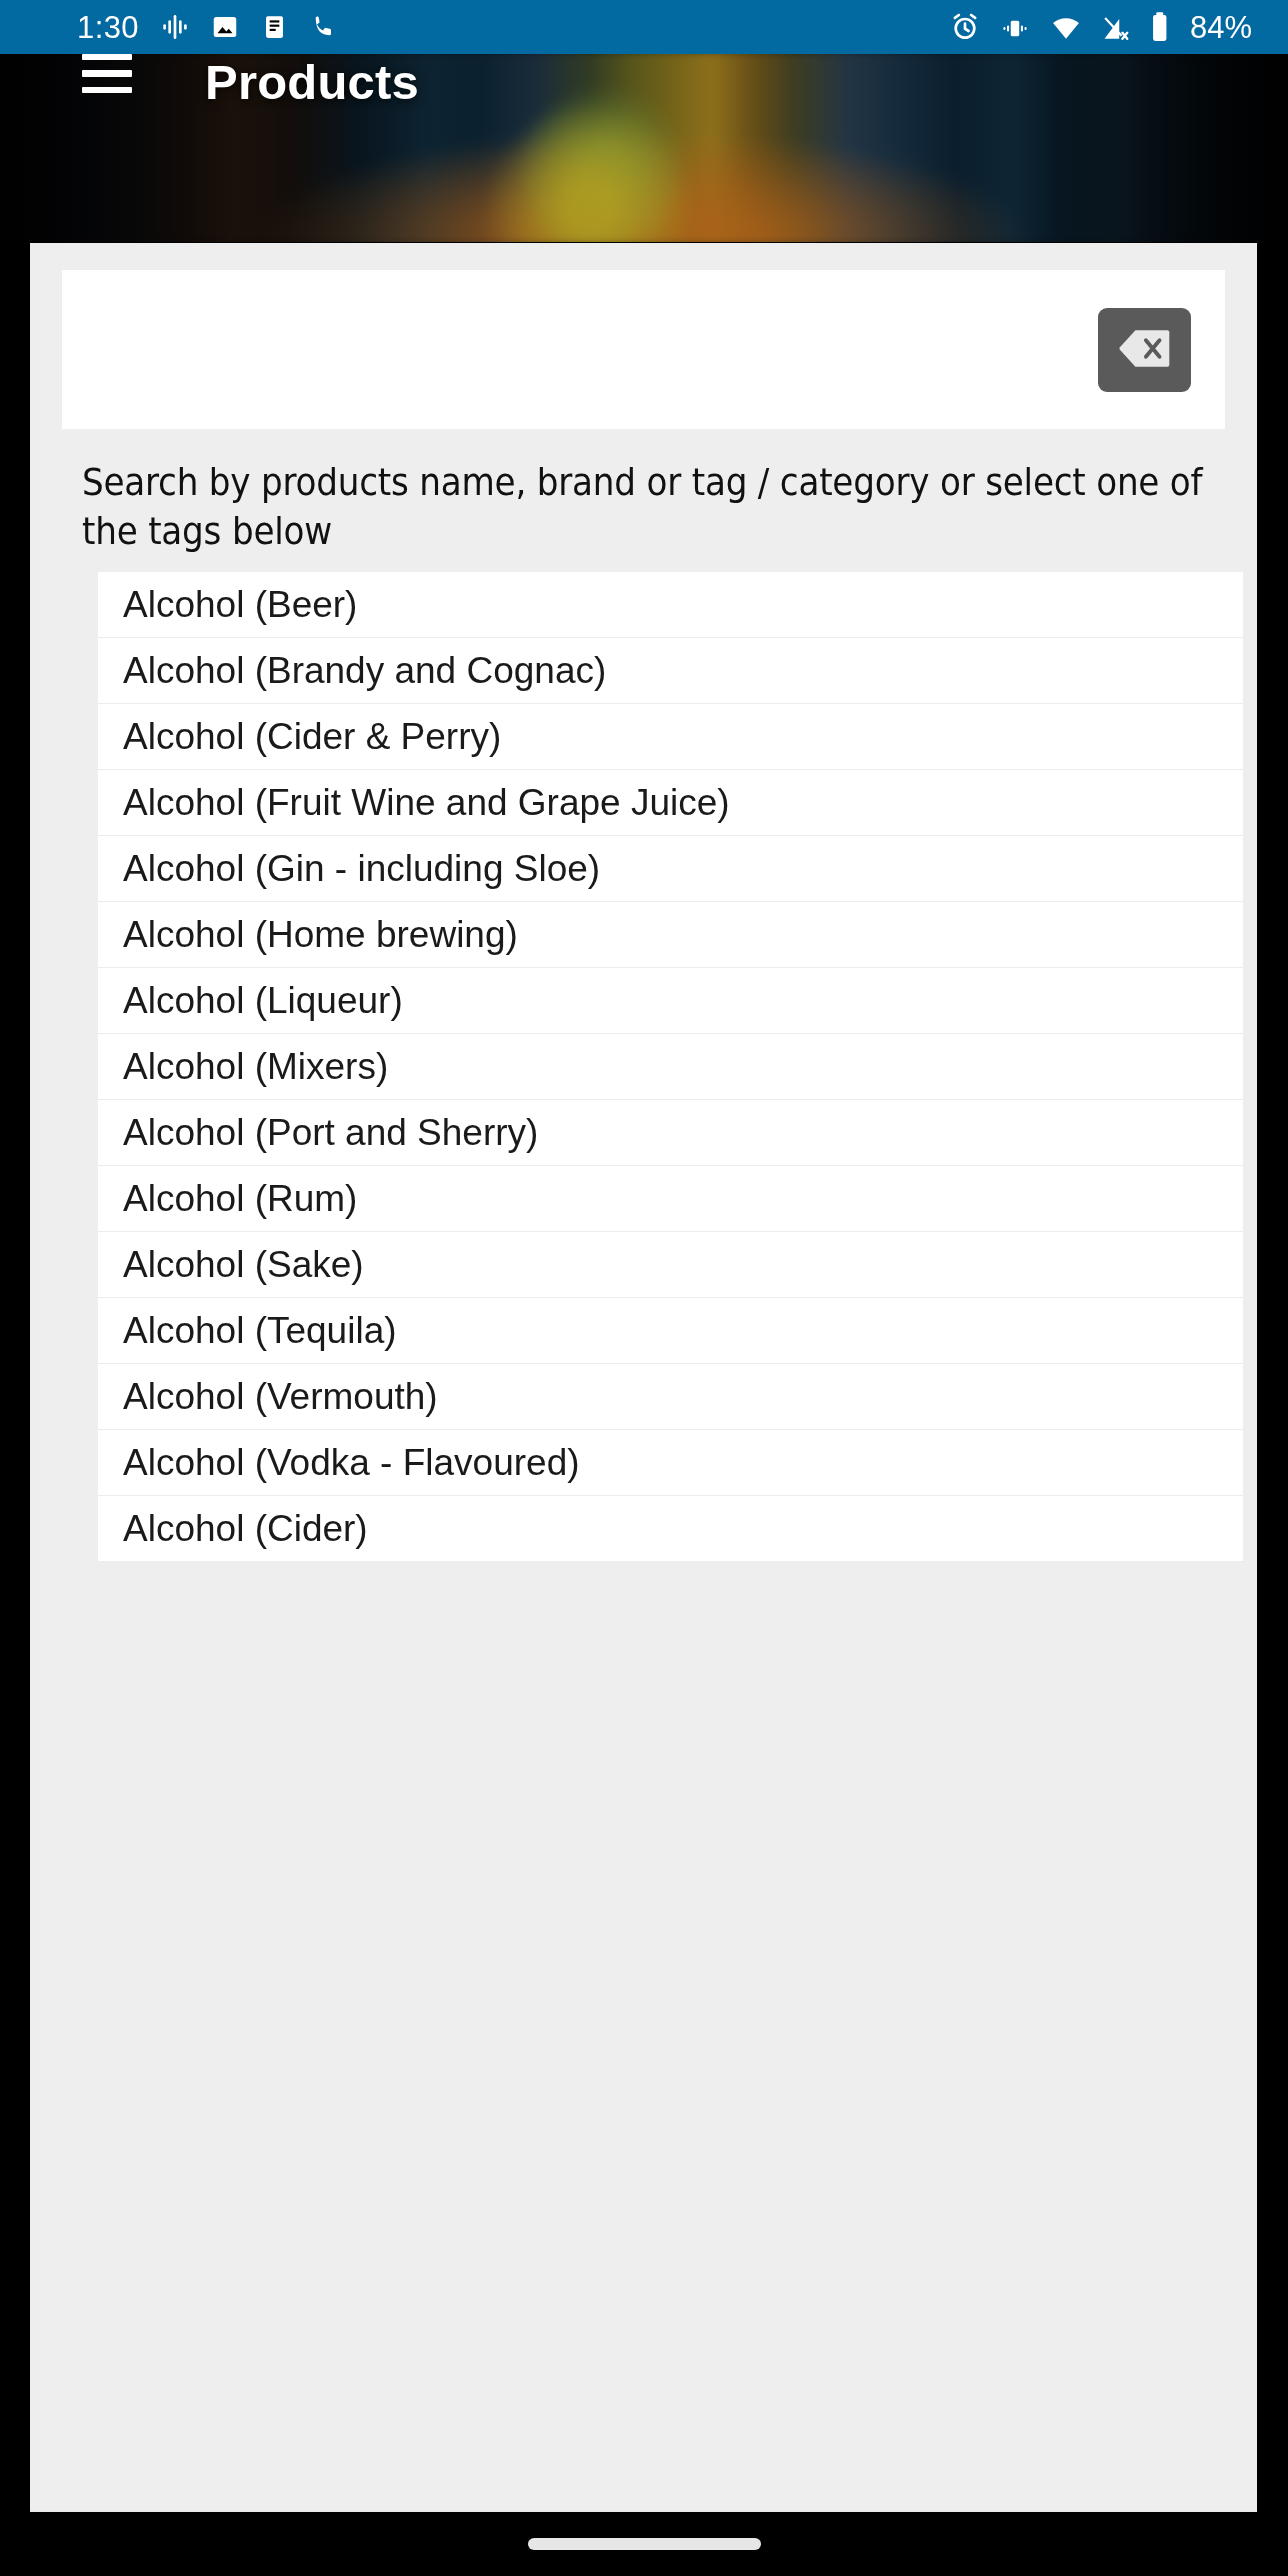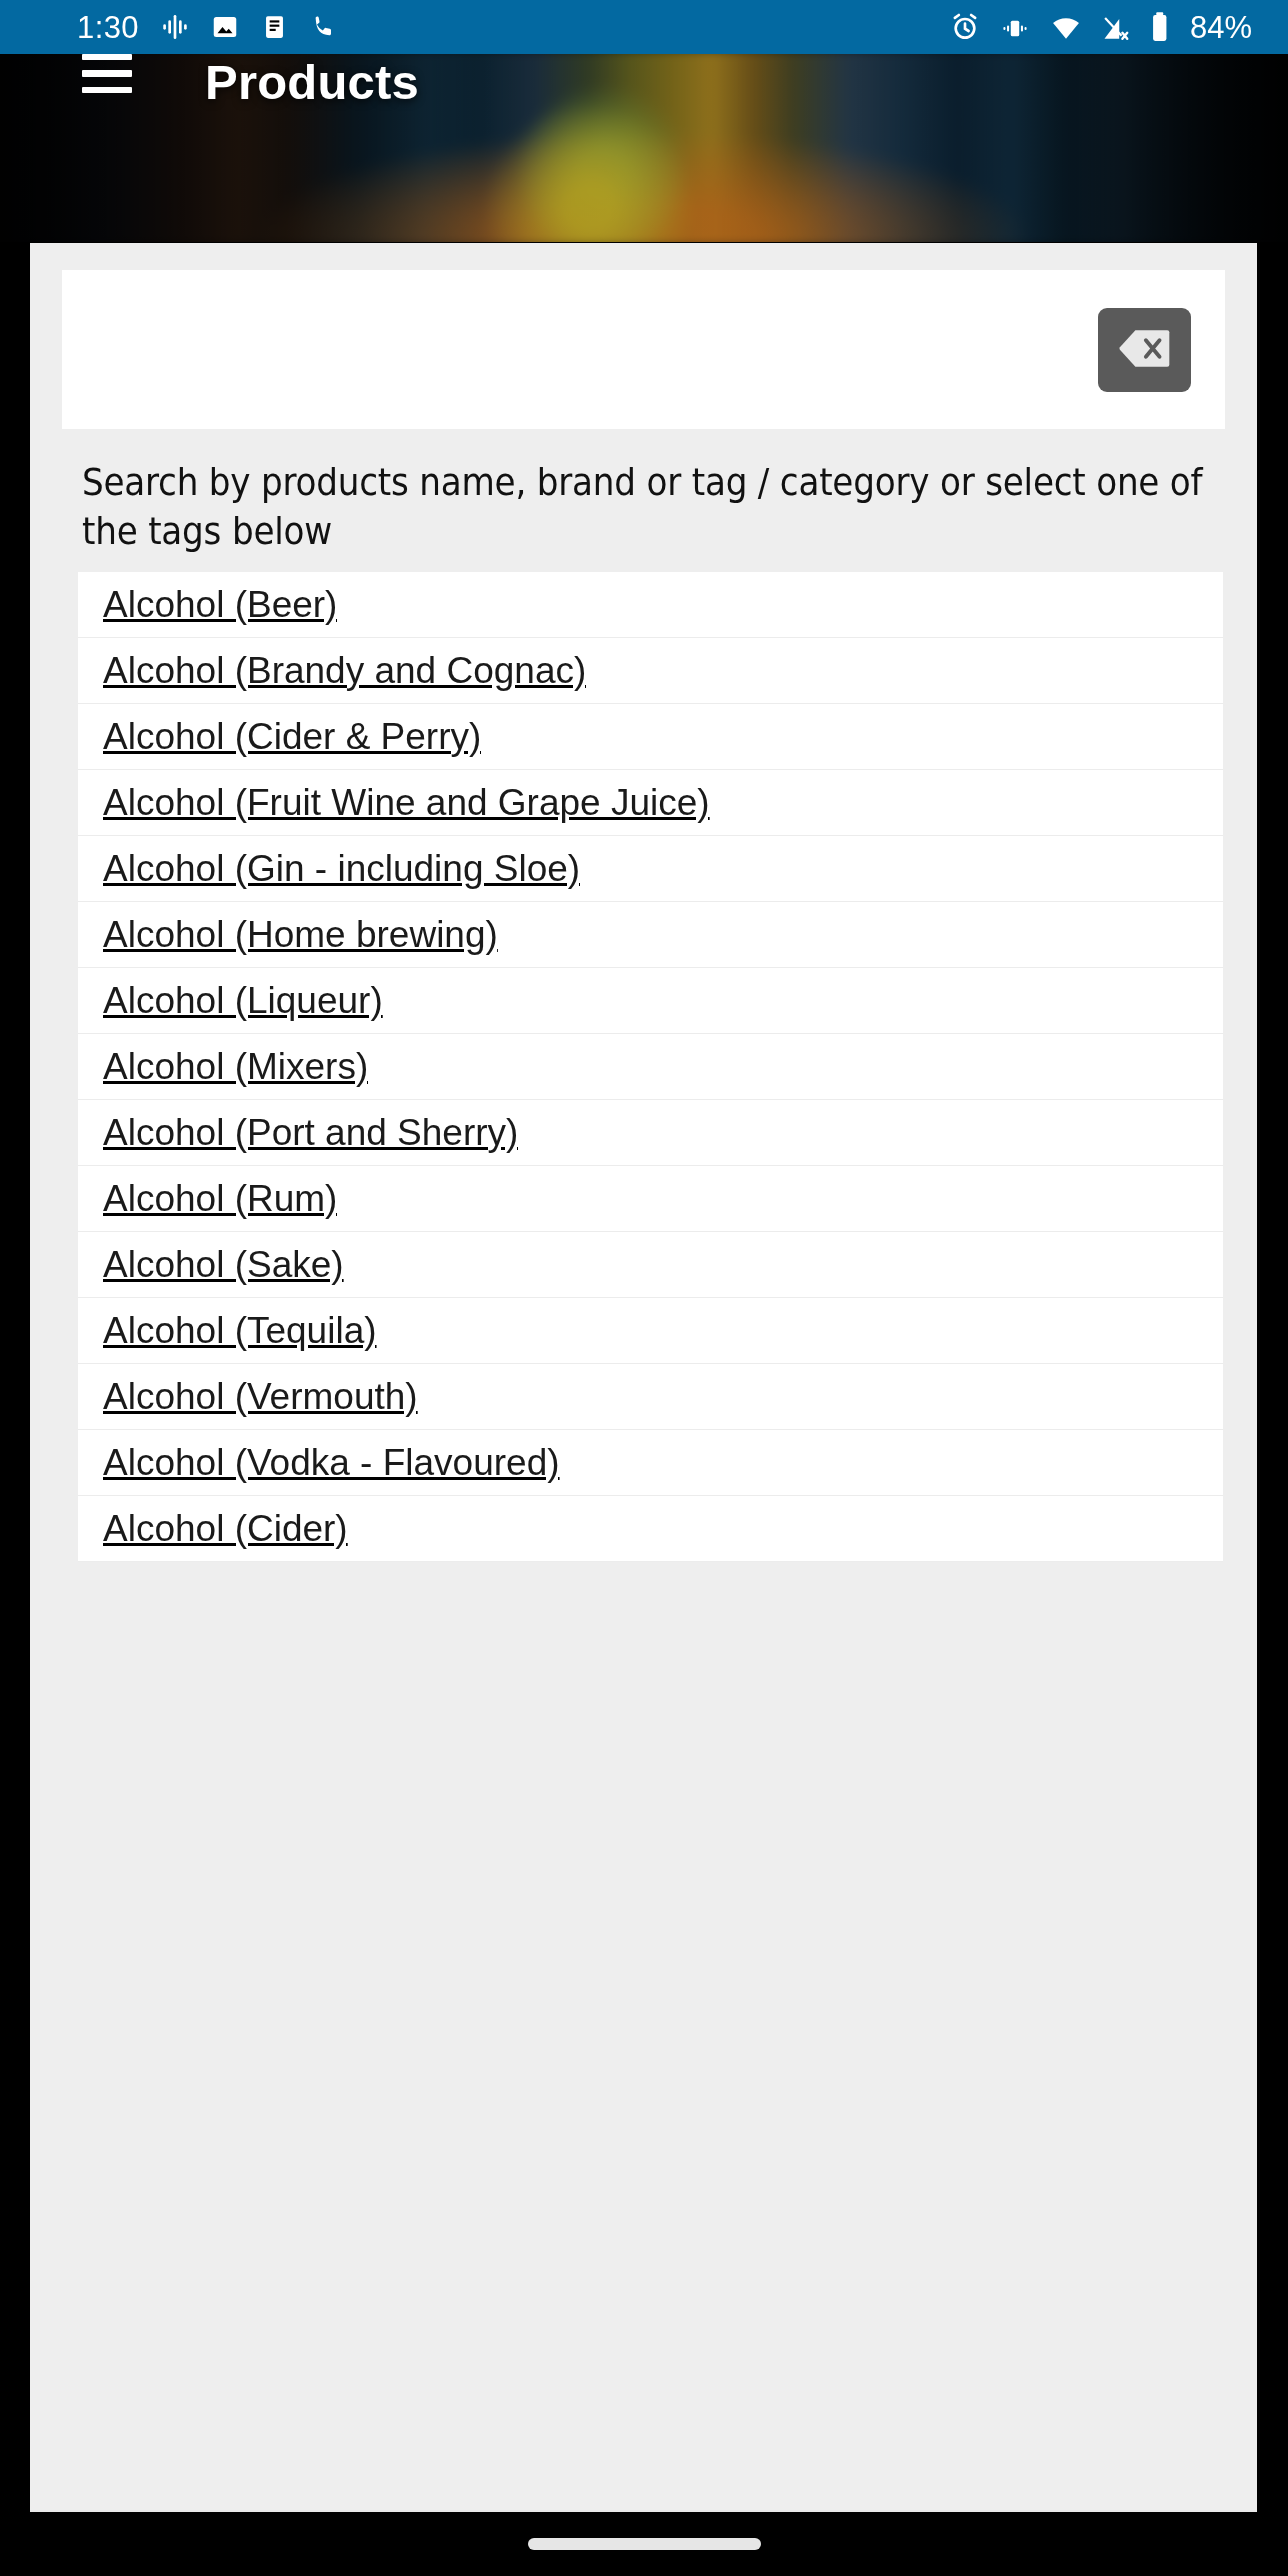--- a/index.html
+++ b/index.html
@@ -117,24 +117,23 @@
     font-size:38px;
     line-height:1.28;
     color:#111;
     font-stretch:condensed;
     letter-spacing:-0.2px;
   }
 
   
   .list{
     position:absolute;
-    top:329px; left:48px;
+    top:329px; left:68px;
     width:1145px; height:1932px;
     overflow:hidden;
-    text-decoration:underline;
   }
   .list-item{
     position:relative;
     height:66px;
     background:#ffffff;
     border-bottom:1.8px solid #ececec;
     display:flex; align-items:center;
     cursor:pointer;
   }
   .list-item-label{

